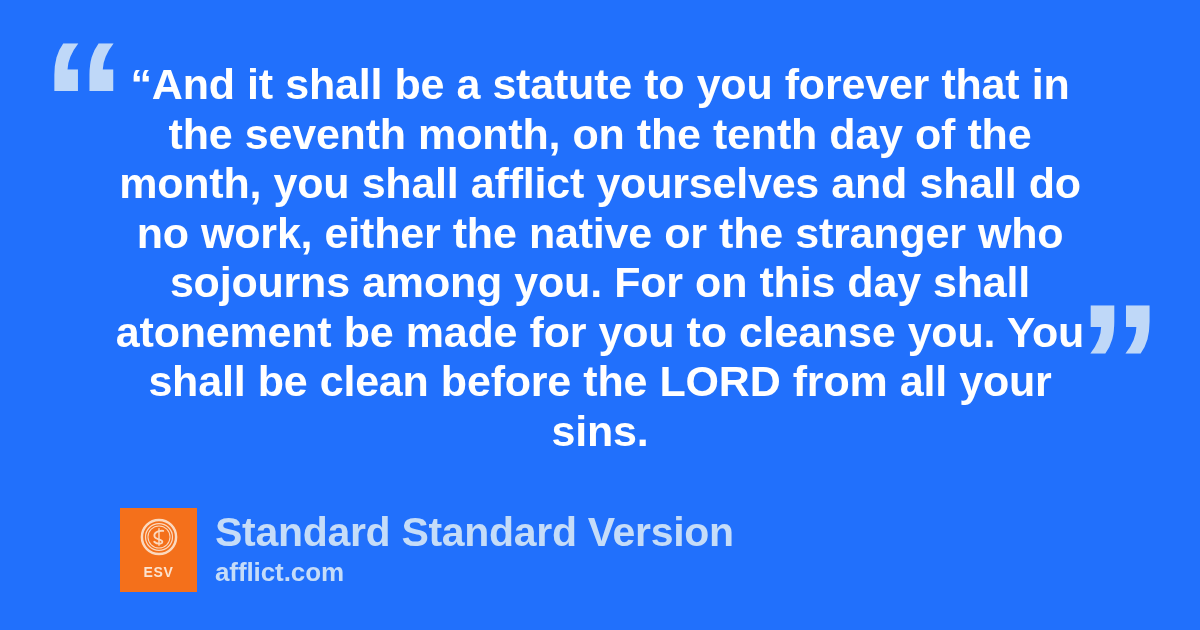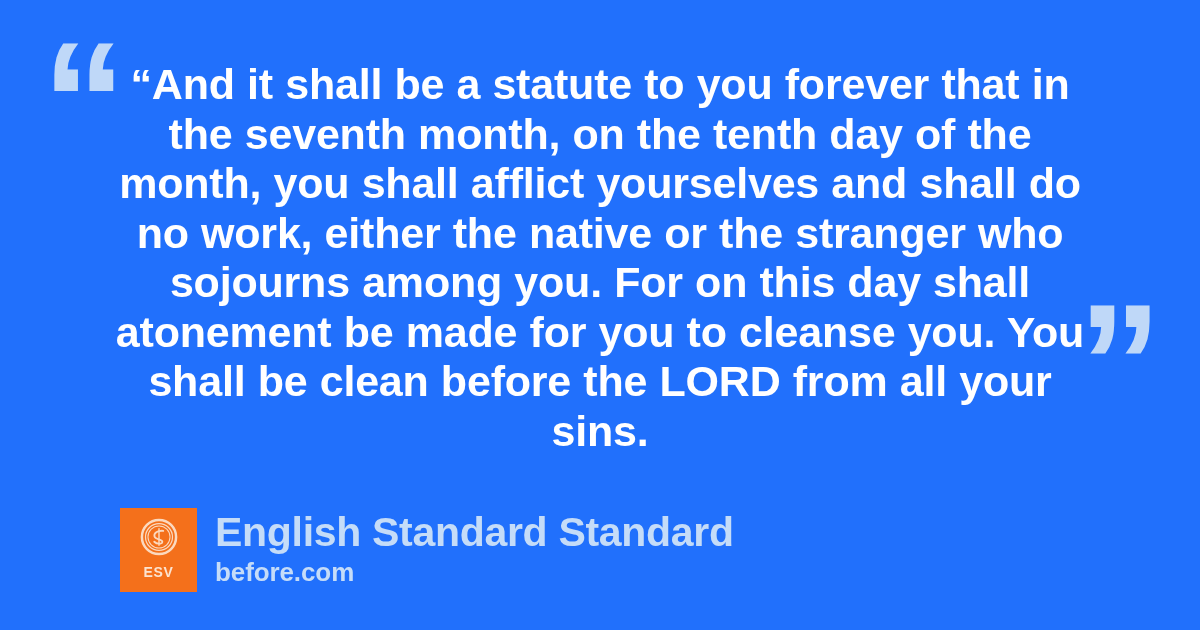--- a/index.html
+++ b/index.html
@@ -143,19 +143,19 @@
         <circle cx="20" cy="20" r="14.2" fill="none" stroke="#FBD9BF" stroke-width="1.3"></circle>
         <circle cx="20" cy="20" r="11.6" fill="#F4701B"></circle>
         <circle cx="20" cy="20" r="11.6" fill="none" stroke="#FBD9BF" stroke-width="1.1"></circle>
         <path d="M24.5 13.5 C18 13.0 14.5 16.2 15.2 19.4 C15.8 22.0 19.6 22.4 21.8 23.2 C24.0 24.0 24.4 26.4 21.6 26.9 C18.6 27.4 16.2 26.2 15.0 25.0" fill="none" stroke="#FBD9BF" stroke-width="1.9" stroke-linecap="round"></path>
         <path d="M20.0 11.4 L20.0 28.8" fill="none" stroke="#FBD9BF" stroke-width="1.5" stroke-linecap="round"></path>
       </svg>
       <div class="logo-abbr">ESV</div>
     </div>
 
     <div class="footer-text">
-      <div class="version-name">English Standard Standard</div>
-      <div class="site-name">before.com</div>
+      <div class="version-name">Standard Standard Version</div>
+      <div class="site-name">afflict.com</div>
     </div>
 
   </div>
 
 </div>
 
 </body></html>

